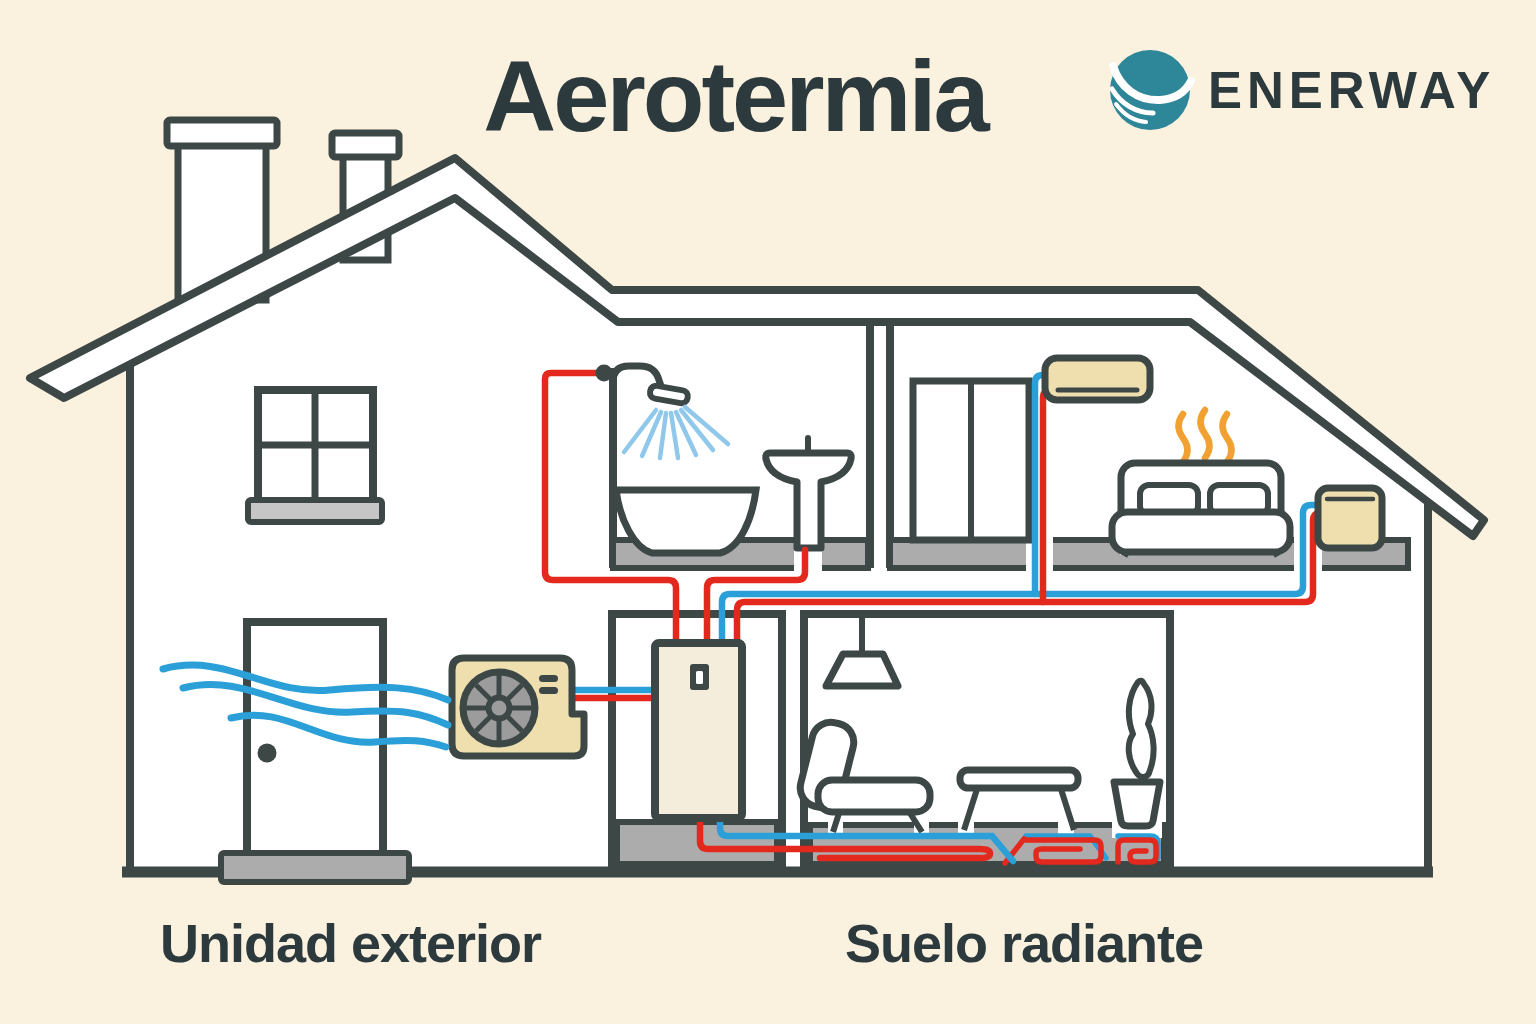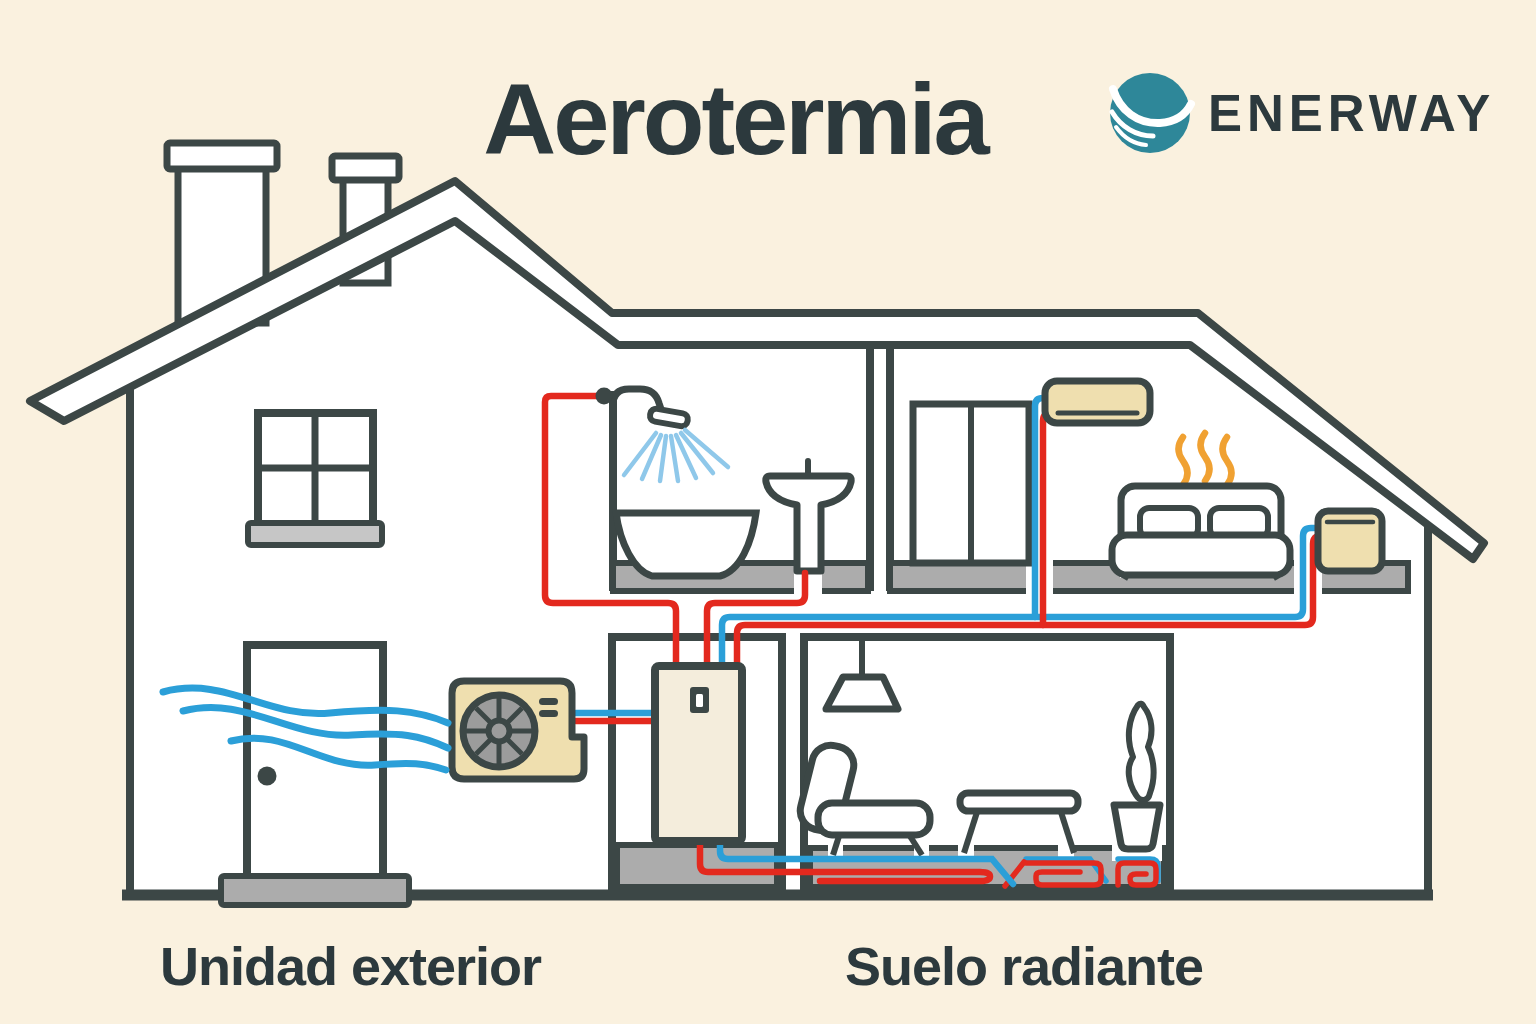--- a/index.html
+++ b/index.html
@@ -1,16 +1,16 @@
 <!DOCTYPE html>
 <html style="--background: #FAF1DF; --ink: #3C4746; --text: #2C393D; --red: #E3291E; --blue: #2B9FD8; --spray-blue: #8FC8EA; --cream-equipment: #EFDFAF; --cream-boiler: #F4EDDC; --floor-gray: #ACACAC; --sill-gray: #C6C6C6; --fan-gray: #9C9C9C; --orange: #F0A132; --teal: #2E8799;"><head>
 <meta charset="utf-8">
 <style>
   html,body{margin:0;padding:0;background:#FAF1DF;}
-  .stage{width:1536px;height:976px;position:relative;overflow:hidden;background:var(--background,#FAF1DF);margin-top:23px;}
+  .stage{width:1536px;height:976px;position:relative;overflow:hidden;background:var(--background,#FAF1DF);}
   svg text{font-family:"Liberation Sans","DejaVu Sans",sans-serif;}
   .bg{fill:var(--background);}
   .white{fill:#FFFFFF;}
   .ink-line{stroke:var(--ink);fill:none;}
   .ink-fill{fill:var(--ink);}
   .wall{stroke:var(--ink);stroke-width:8;fill:none;}
   .outlined{stroke:var(--ink);fill:#FFFFFF;}
   .floor{fill:var(--floor-gray);stroke:var(--ink);stroke-width:6;}
   .notch{fill:#FFFFFF;stroke:none;}
   .pipe-red{stroke:var(--red);stroke-width:6.5;fill:none;stroke-linecap:round;}

